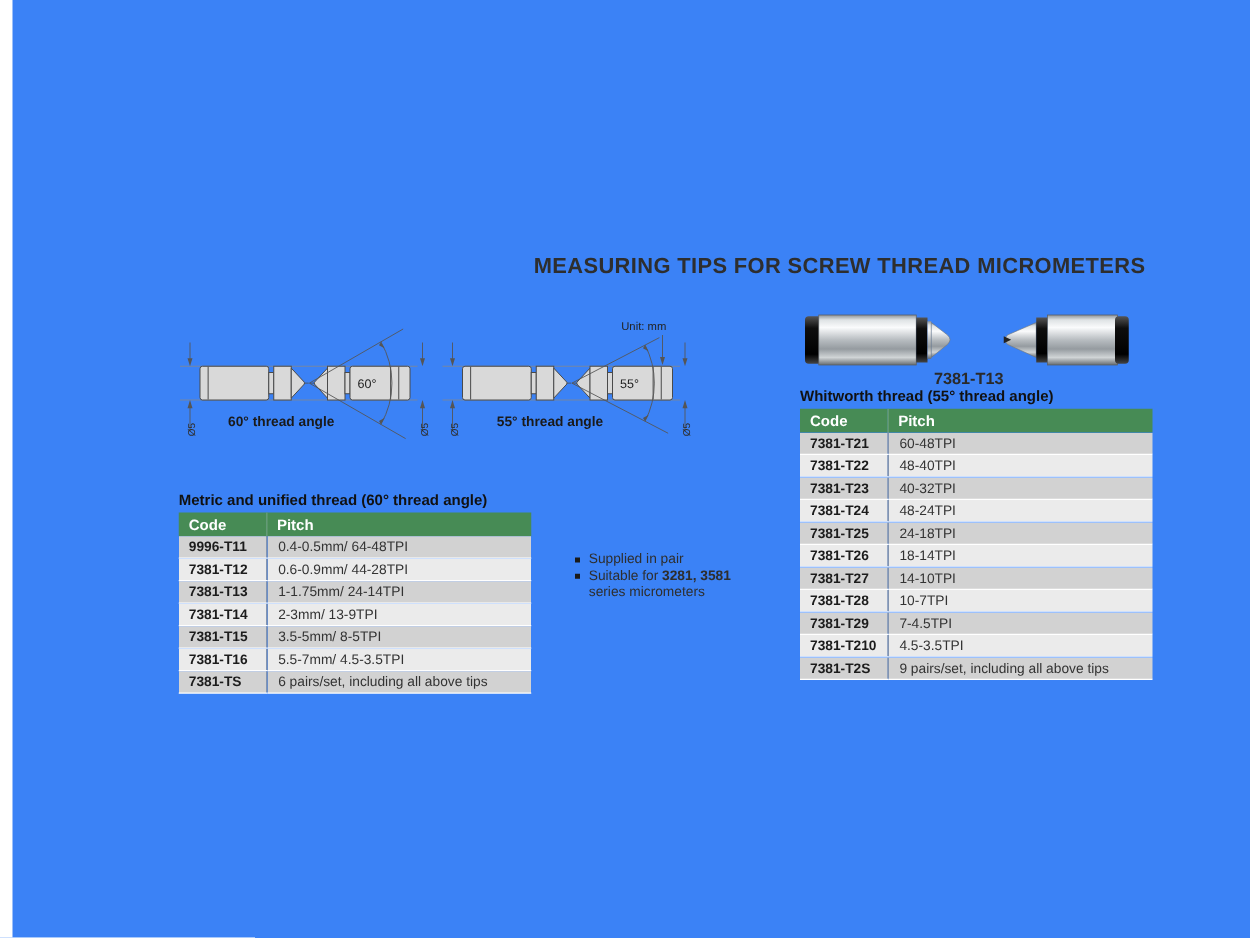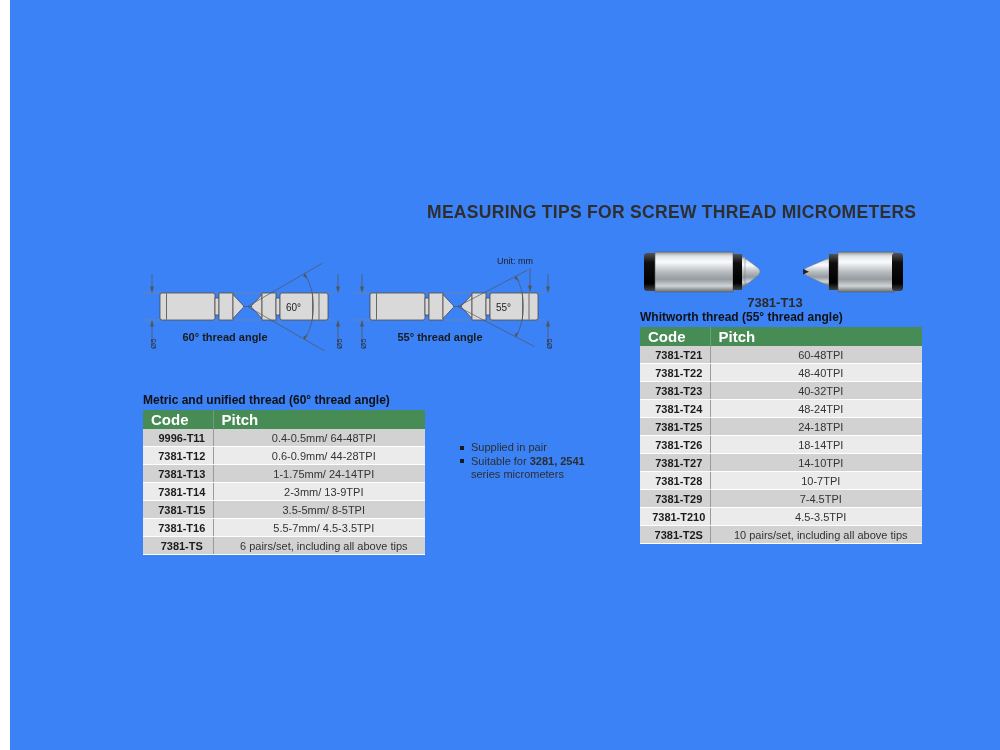--- a/index.html
+++ b/index.html
@@ -23,23 +23,23 @@
   
   #notes{left:450px;top:441px;width:175px;font-size:11px;line-height:13.5px;color:#2e2e2e;}
   .note-row{display:flex;align-items:flex-start;}
   .sq{width:4px;height:4px;background:#1a1a1a;margin:4.5px 7px 0 0;flex:none;}
   .note-cont{padding-left:11px;}
   .bnum{font-weight:bold;margin-left:3px;}
 
   
   .tbl-title{font-size:12px;font-weight:bold;color:#111;margin:0 0 3px 0;white-space:nowrap;}
   table.ptable{border-collapse:collapse;width:100%;table-layout:fixed;}
-  table.ptable th{background:#478b55;color:#ffffff;font-size:15px;font-weight:bold;text-align:left;height:19px;padding:0 0 0 8px;}
+  table.ptable th{background:#478b55;color:#ffffff;font-size:12px;font-weight:bold;text-align:left;height:19px;padding:0 0 0 8px;}
   table.ptable th.col-pitch{border-left:1px solid #6da07a;}
-  table.ptable td{font-size:11px;height:17px;padding:0 0 0 8px;color:#333;border-bottom:1px solid #ffffff;white-space:nowrap;overflow:hidden;text-align:center;}
+  table.ptable td{font-size:11px;height:17px;padding:0 0 0 8px;color:#333;border-bottom:1px solid #ffffff;white-space:nowrap;overflow:hidden;}
   table.ptable td.code{font-weight:bold;color:#1c1c1c;}
   table.ptable td.pitch{border-left:1px solid #9a9a9a;padding-left:9px;}
   table.ptable col.c-code{width:70px;}
   table.ptable tbody tr:nth-child(odd) td{background:#d2d2d2;}
   table.ptable tbody tr:nth-child(even) td{background:#ebebeb;}
 
   #metric-table-block{left:133px;top:393px;width:282px;}
   #whitworth-table-block{left:630px;top:310px;width:282px;}
 
   svg{display:block;}
@@ -189,21 +189,21 @@
   </svg>
   <div id="photo-caption" class="abs">7381-T13</div>
 
   <div id="notes" class="abs">
     <div class="note-row">
       <span class="sq"></span>
       <span>Supplied in pair</span>
     </div>
     <div class="note-row">
       <span class="sq"></span>
-      <span><span>Suitable for</span><span class="bnum">3281, 2541</span></span>
+      <span><span>Suitable for</span><span class="bnum">3281, 3581</span></span>
     </div>
     <div class="note-row note-cont">
       <span>series micrometers</span>
     </div>
   </div>
 
   <div id="metric-table-block" class="abs">
     <div class="tbl-title">Metric and unified thread (60° thread angle)</div>
     <table class="ptable">
       <colgroup>
@@ -298,19 +298,19 @@
         <tr>
             <td class="code">7381-T29</td>
             <td class="pitch">7-4.5TPI</td>
           </tr>
         <tr>
             <td class="code">7381-T210</td>
             <td class="pitch">4.5-3.5TPI</td>
           </tr>
         <tr>
             <td class="code">7381-T2S</td>
-            <td class="pitch">10 pairs/set, including all above tips</td>
+            <td class="pitch">9 pairs/set, including all above tips</td>
           </tr>
       </tbody>
     </table>
   </div>
 
 </div>
 
 </body></html>

